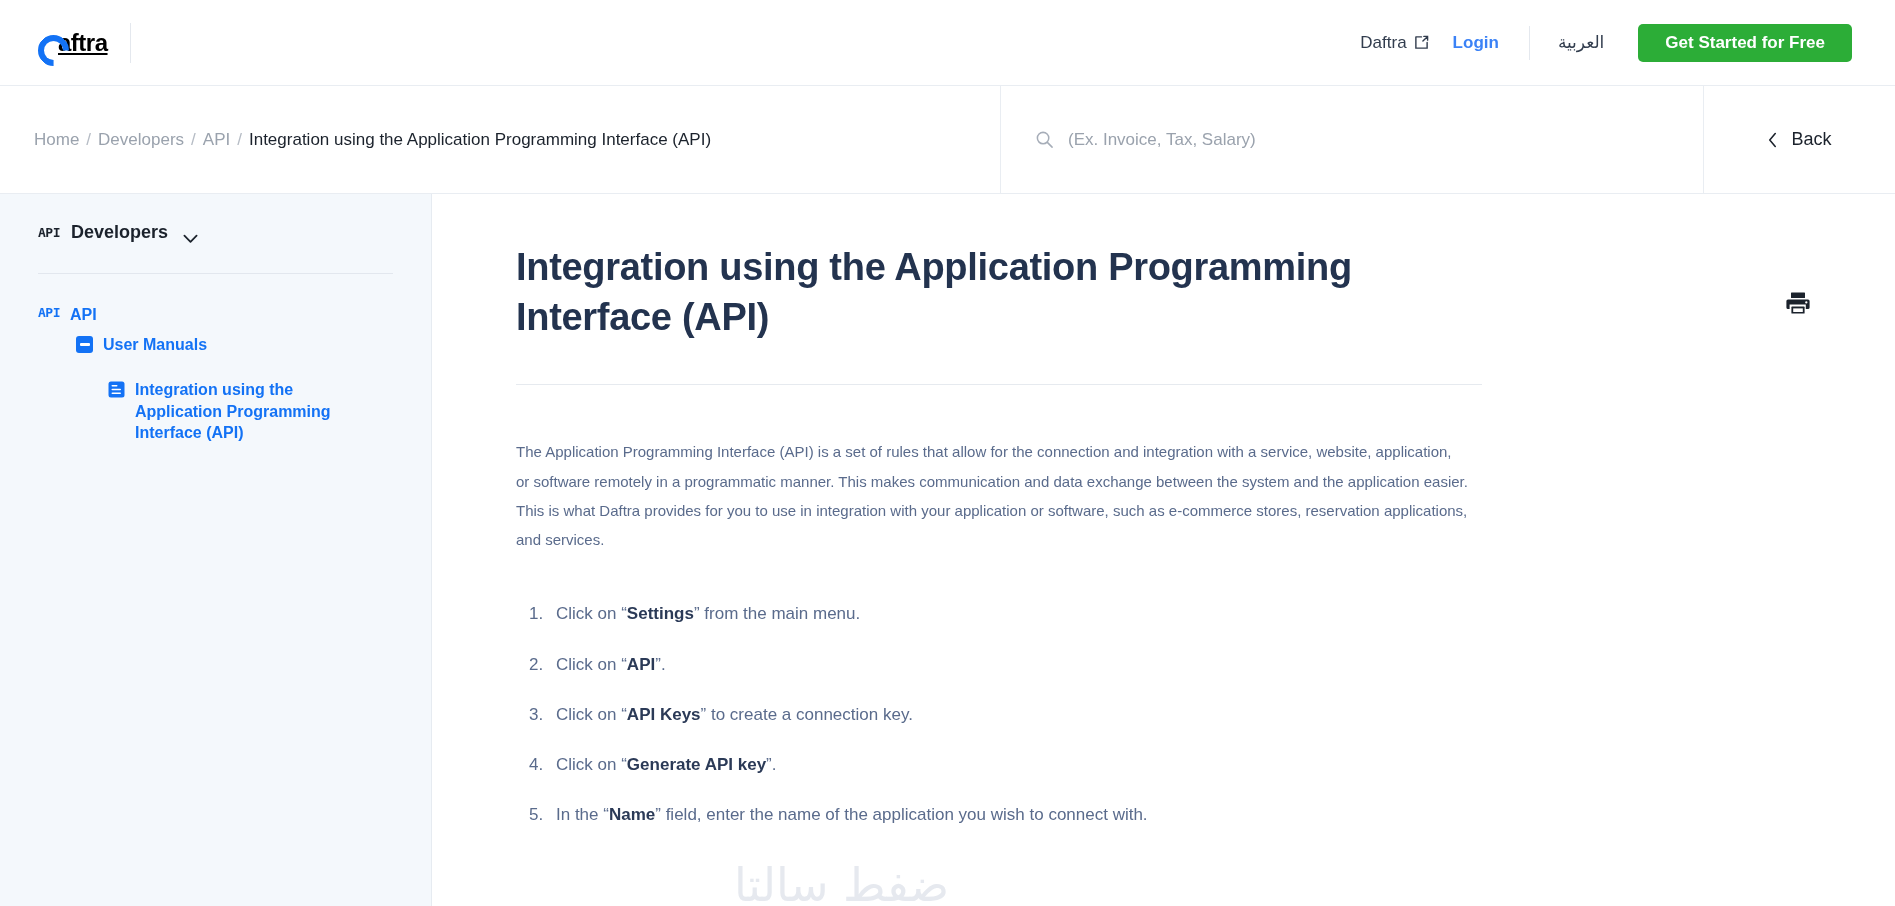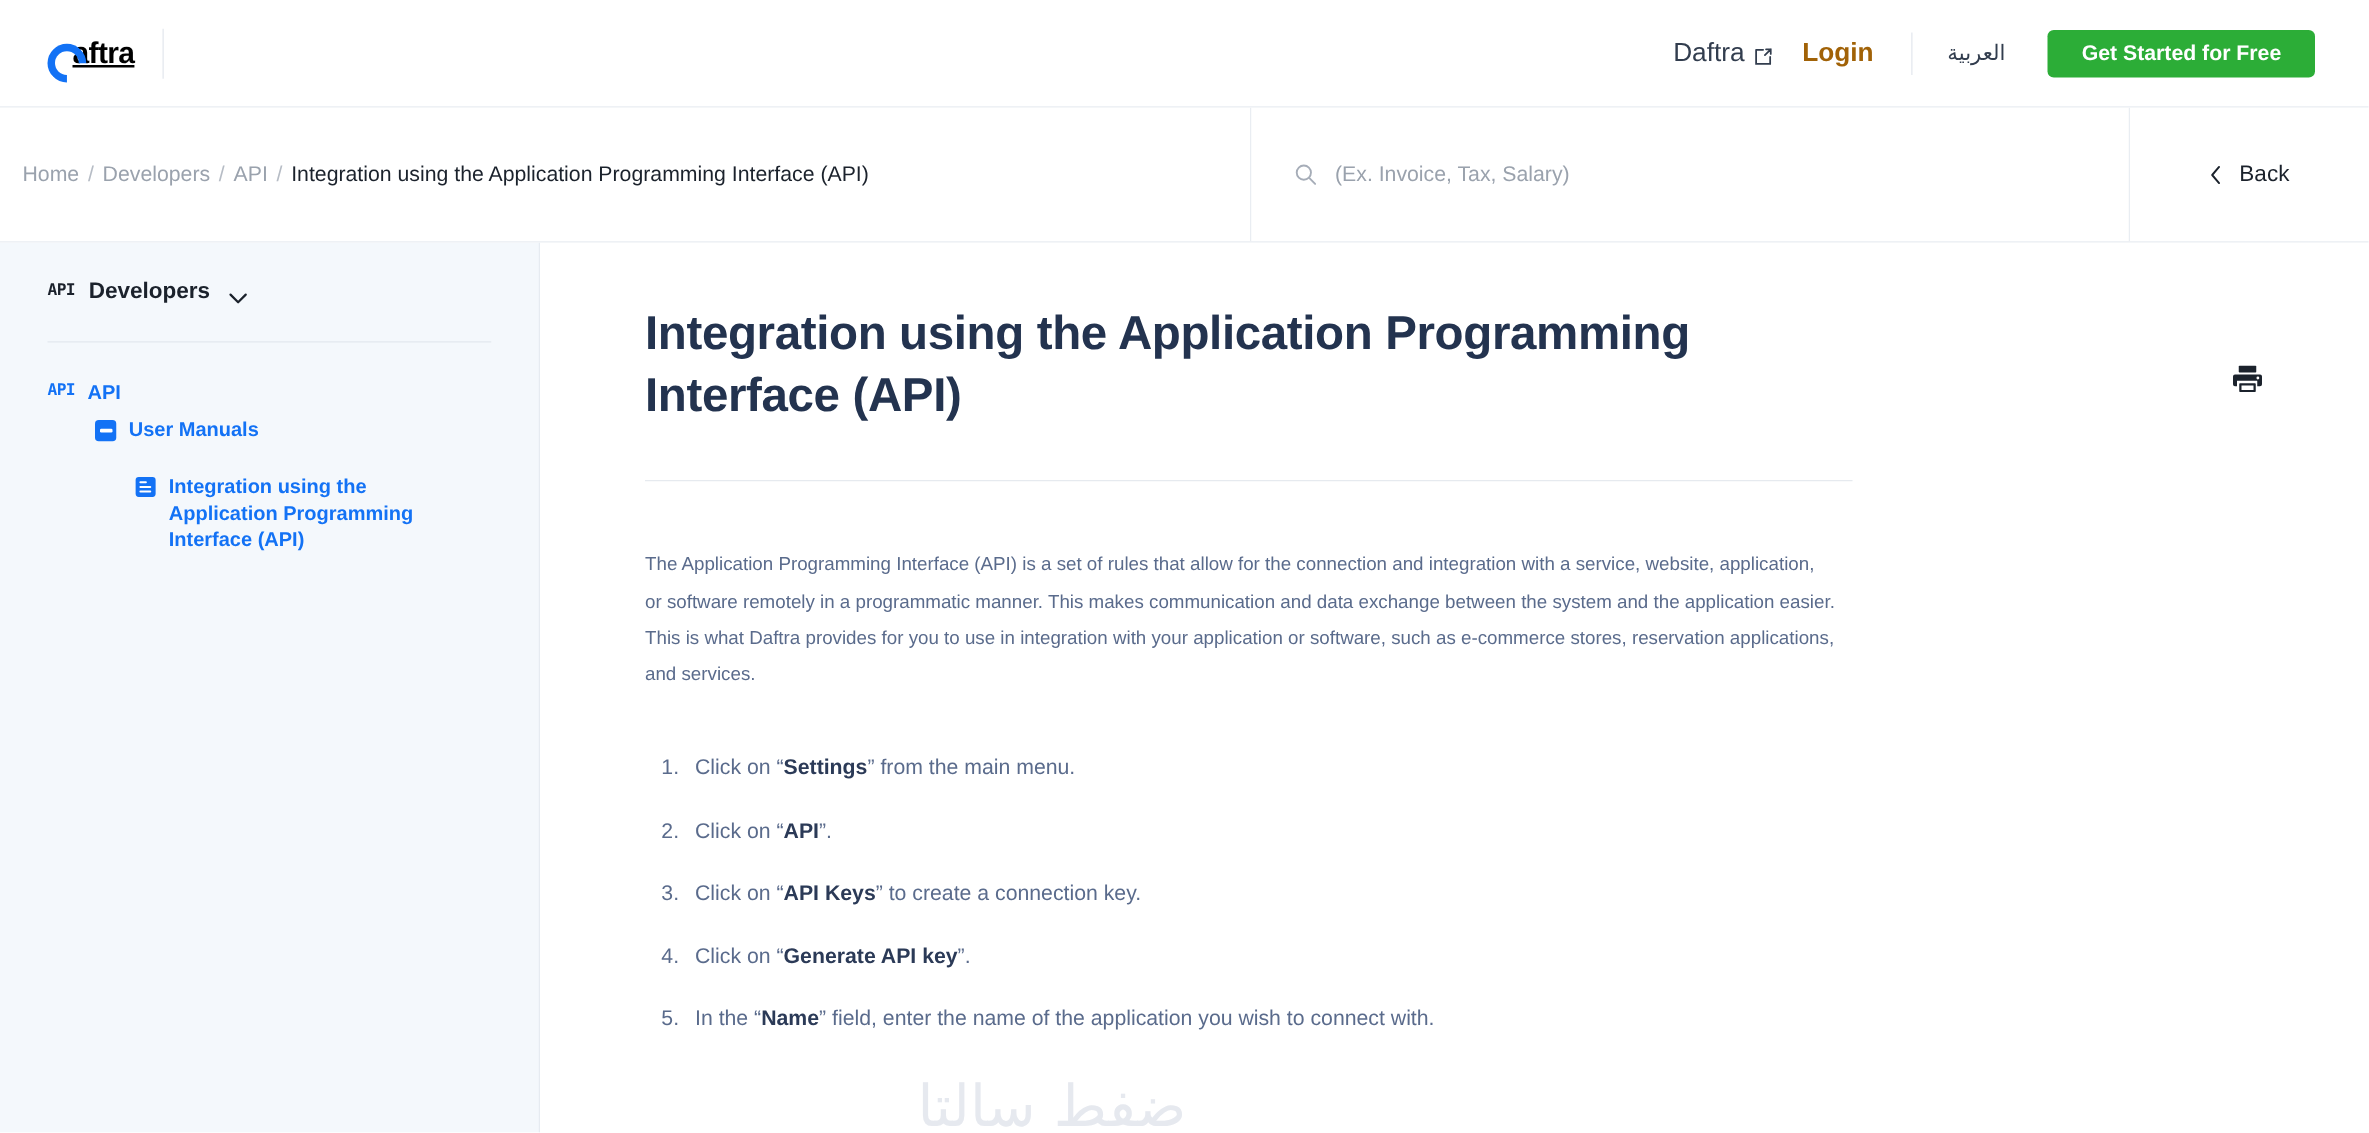--- a/index.html
+++ b/index.html
@@ -35,41 +35,41 @@
     width: 19px; height: 19px; border-radius: 50%;
     border: 6px solid #1372f5;
     border-right-color: transparent;
     transform: rotate(45deg);
   }
   .brand-divider { width: 1px; height: 40px; background: #e4e8ee; }
   .kb-title { font-size: 28px; font-weight: bold; color: #1372f5; letter-spacing: -0.4px; }
 
   .header-right { margin-left: auto; display: flex; align-items: center; gap: 0; }
   .hdr-link {
-    font-size: 21px; color: #323d4e; text-decoration: none;
+    font-size: 17px; color: #323d4e; text-decoration: none;
     display: flex; align-items: center; gap: 7px; padding: 0 12px;
   }
-  .hdr-link.login { color: #a16207; font-weight: bold; }
+  .hdr-link.login { color: #3b82f6; font-weight: bold; }
   .ext-icon { display: inline-block; width: 15px; height: 15px; }
   .hdr-sep { width: 1px; height: 34px; background: #e4e8ee; margin: 0 14px 0 18px; }
   .hdr-lang { font-size: 17px; color: #323d4e; text-decoration: none; padding: 0 14px; }
   .cta-btn {
     margin-left: 20px; background: #2cad37; color: #fff;
     font-size: 17px; font-weight: bold; border: none; border-radius: 5px;
     height: 38px; padding: 0 27px; cursor: pointer; white-space: nowrap;
   }
 
   
   .crumb-bar {
     height: 108px; background: #fff; display: flex; align-items: stretch;
     border-bottom: 1px solid #e9edf2; position: relative; z-index: 4;
   }
   .crumb-left {
     flex: 0 0 1000px; display: flex; align-items: center;
-    padding-left: 18px; gap: 7px; font-size: 17px; overflow: hidden;
+    padding-left: 34px; gap: 7px; font-size: 17px; overflow: hidden;
     white-space: nowrap;
   }
   .crumb-link { color: #9aa2ad; text-decoration: none; }
   .crumb-slash { color: #b6bcc5; }
   .crumb-current { color: #1b222c; }
 
   .search-wrap {
     flex: 1 1 auto; display: flex; align-items: center; gap: 14px;
     padding-left: 34px; border-left: 1px solid #e9edf2;
   }

